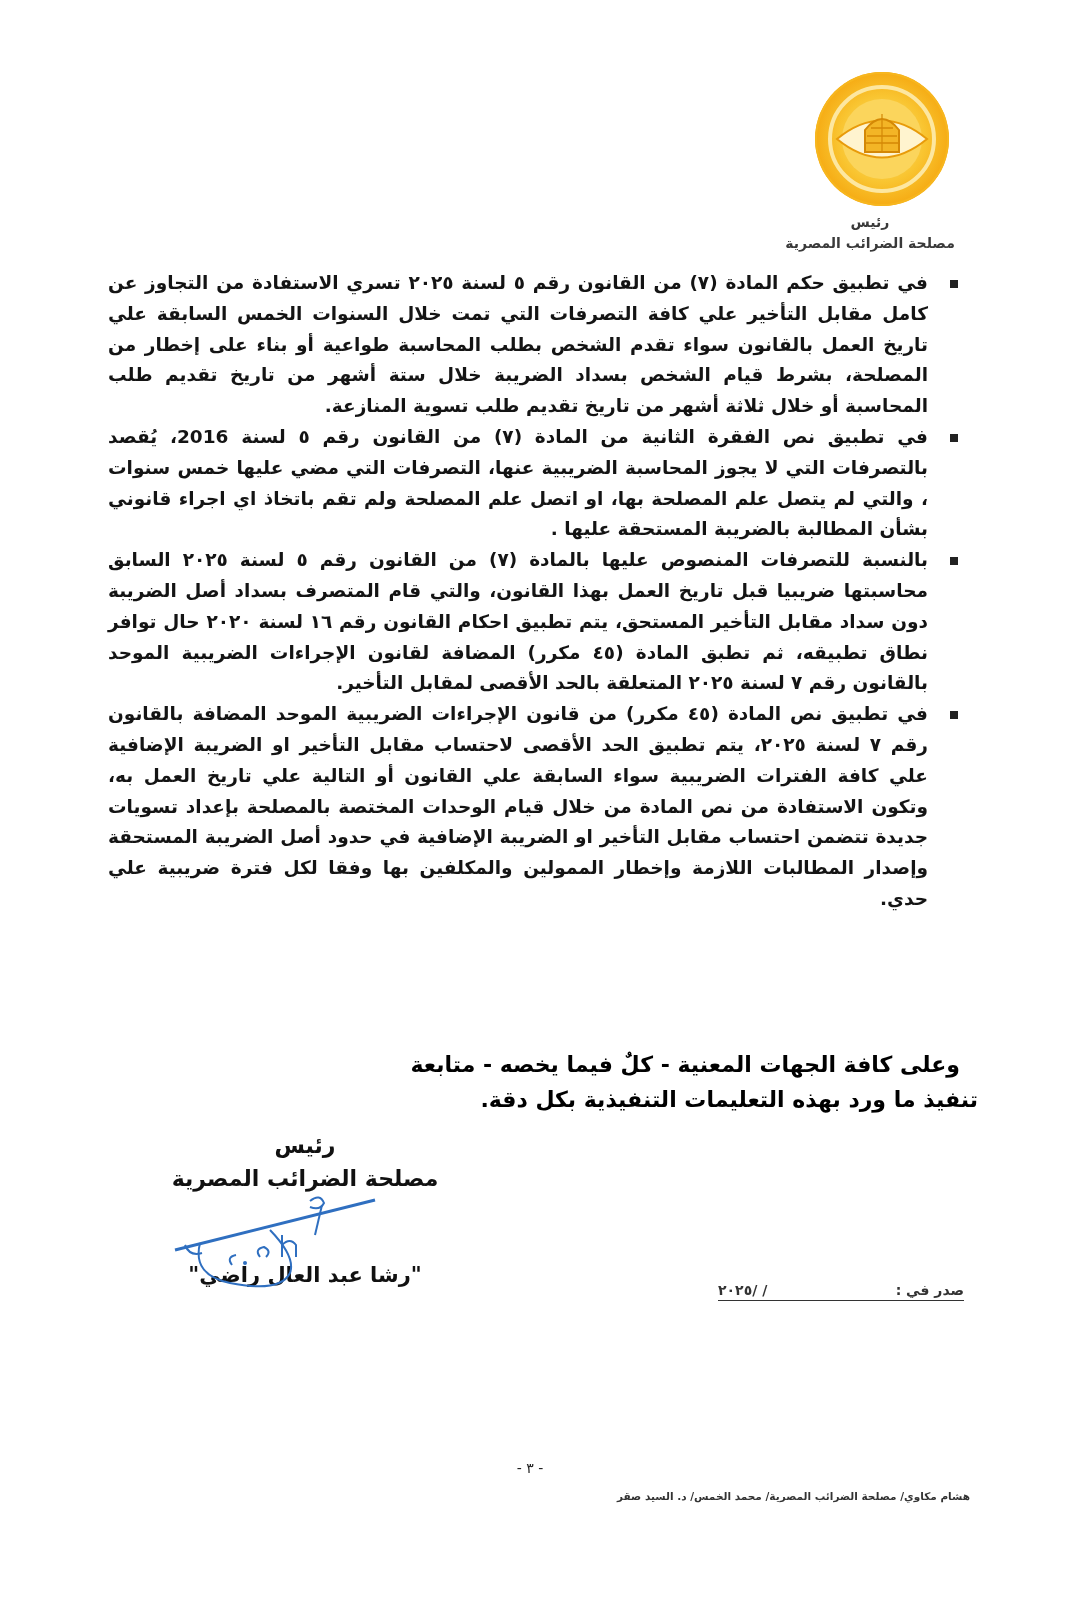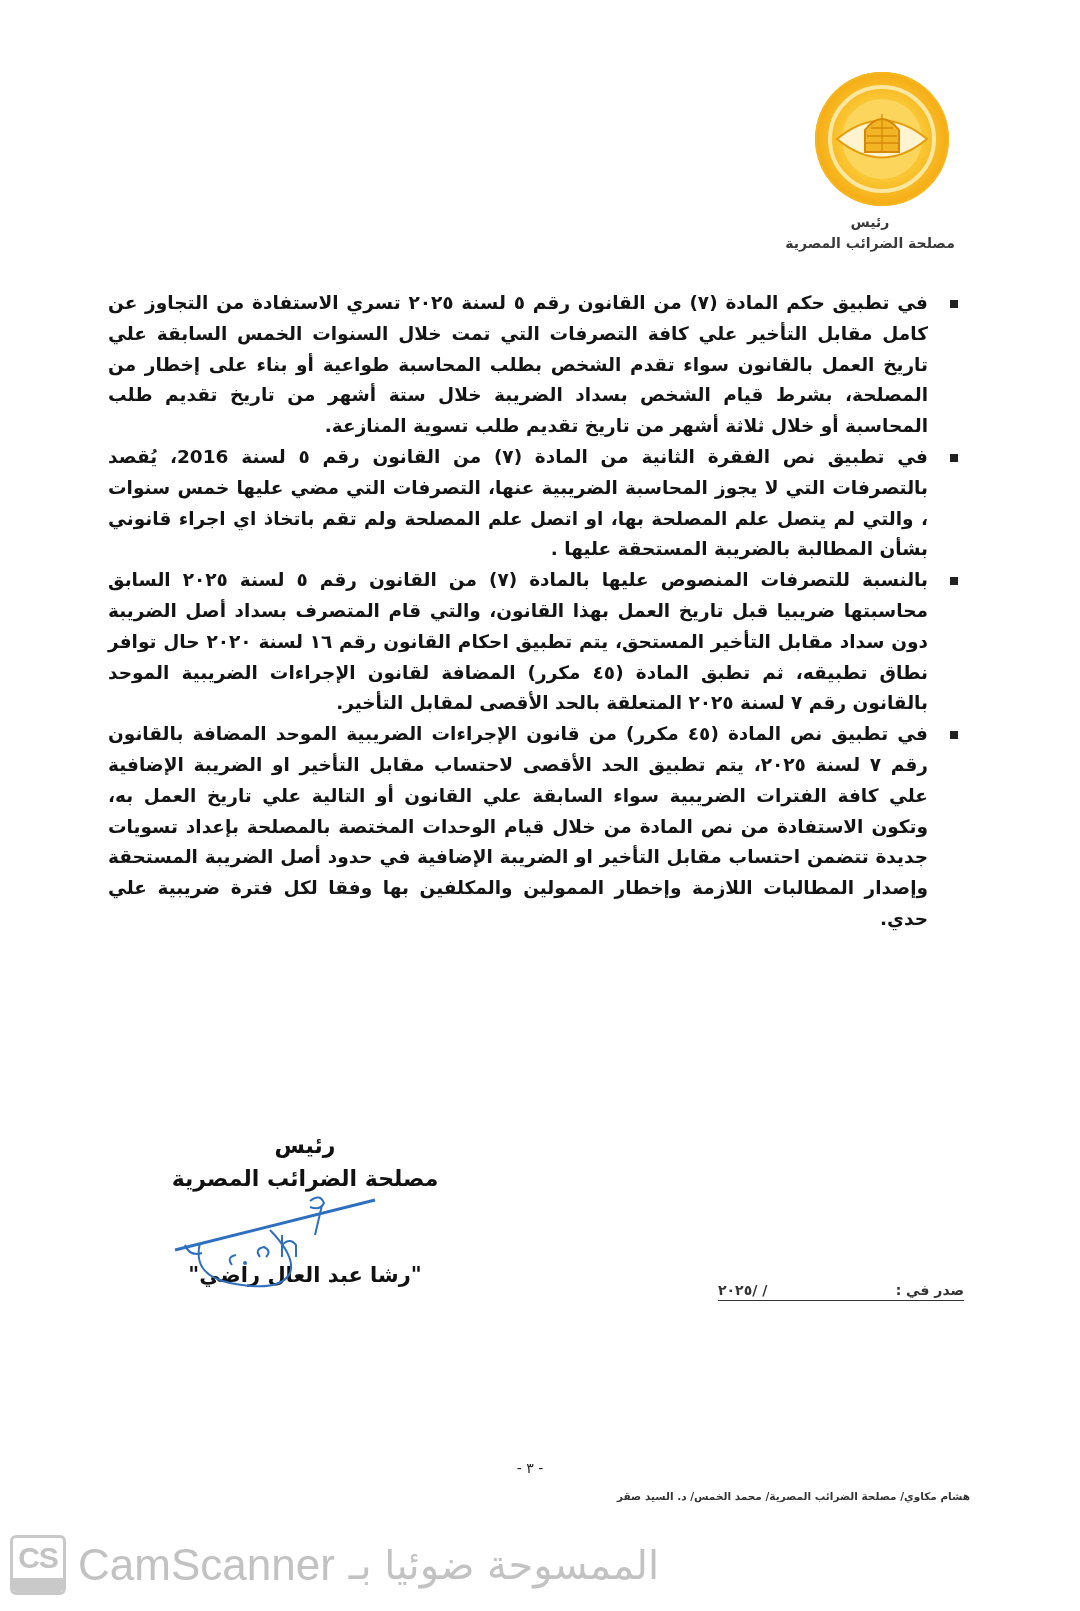--- a/index.html
+++ b/index.html
@@ -13,21 +13,21 @@
   .logo { position: absolute; left: 815px; top: 72px; width: 134px; height: 134px; border-radius: 50%;
     background: radial-gradient(circle at 50% 50%, #fbe08a 0%, #f9c531 45%, #f5a70f 75%, #f0a00c 100%);
     box-shadow: 0 0 0 2px #f7b61e inset; }
   .logo svg { position: absolute; left: 0; top: 0; }
   .header-caption { position: absolute; right: 100px; top: 212px; width: 220px; text-align: center; direction: rtl;
     font-family: "DejaVu Sans", sans-serif; font-weight: bold; color: #3a3a3a; }
   .header-caption .t1 { font-size: 14px; line-height: 20px; }
   .header-caption .t2 { font-size: 14px; line-height: 22px; }
 
   
-  .body { position: absolute; left: 108px; width: 820px; top: 288px; direction: rtl; }
+  .body { position: absolute; left: 108px; width: 820px; top: 268px; direction: rtl; }
   .item { position: relative; padding-right: 0; margin: 0; }
   .bullet { position: absolute; right: -30px; top: 12px; width: 8px; height: 8px; background: #222; }
   .para { font-family: "DejaVu Sans", sans-serif; font-weight: bold; font-size: 18.5px; line-height: 30.8px;
     text-align: justify; text-align-last: right; color: #141414; margin: 0; }
   .closing { position: absolute; left: 100px; width: 860px; top: 1047px; direction: rtl; }
   .closing p { margin: 0; font-family: "DejaVu Sans", sans-serif; font-weight: bold; font-size: 22px;
     line-height: 35px; color: #000; text-align: justify; text-align-last: right; }
   .closing p.l2 { text-align: right; text-align-last: right; margin-right: -18px; }
 
   
@@ -88,20 +88,22 @@
       <span class="bullet"></span>
       <p class="para">بالنسبة للتصرفات المنصوص عليها بالمادة (٧) من القانون رقم ٥ لسنة ٢٠٢٥ السابق محاسبتها ضريبيا قبل تاريخ العمل بهذا القانون، والتي قام المتصرف بسداد أصل الضريبة دون سداد مقابل التأخير المستحق، يتم تطبيق احكام القانون رقم ١٦ لسنة ٢٠٢٠ حال توافر نطاق تطبيقه، ثم تطبق المادة (٤٥ مكرر) المضافة لقانون الإجراءات الضريبية الموحد بالقانون رقم ٧ لسنة ٢٠٢٥ المتعلقة بالحد الأقصى لمقابل التأخير.</p>
     </div>
     <div class="item">
       <span class="bullet"></span>
       <p class="para">في تطبيق نص المادة (٤٥ مكرر) من قانون الإجراءات الضريبية الموحد المضافة بالقانون رقم ٧ لسنة ٢٠٢٥، يتم تطبيق الحد الأقصى لاحتساب مقابل التأخير او الضريبة الإضافية علي كافة الفترات الضريبية سواء السابقة علي القانون أو التالية علي تاريخ العمل به، وتكون الاستفادة من نص المادة من خلال قيام الوحدات المختصة بالمصلحة بإعداد تسويات جديدة تتضمن احتساب مقابل التأخير او الضريبة الإضافية في حدود أصل الضريبة المستحقة وإصدار المطالبات اللازمة وإخطار الممولين والمكلفين بها وفقا لكل فترة ضريبية علي حدي.</p>
     </div>
   </div>
 
   <div class="closing">
+    <p>وعلى كافة الجهات المعنية - كلٌ فيما يخصه - متابعة</p>
+    <p class="l2">تنفيذ ما ورد بهذه التعليمات التنفيذية بكل دقة.</p>
   </div>
 
   <div class="sig">
     <div class="title">رئيس</div>
     <div class="org">مصلحة الضرائب المصرية</div>
     <div class="name">"رشا عبد العال راضي"</div>
   </div>
   <svg class="scribble" width="220" height="100" viewBox="0 0 220 100">
     <path d="M5 55 L205 5" stroke="#2f6fc0" stroke-width="3" fill="none"></path>
     <path d="M15 50 Q20 62 32 58" stroke="#2f6fc0" stroke-width="2" fill="none"></path>
@@ -115,21 +117,13 @@
   </svg>
 
   <div class="issued">
     <span class="lbl">صدر في :</span>
     <span class="val">/   /٢٠٢٥</span>
   </div>
 
   <div class="pagenum">- ٣ -</div>
   <div class="attrib">هشام مكاوي/ مصلحة الضرائب المصرية/ محمد الخمس/ د. السيد صقر</div>
 
-  <div class="cs">
-    <div class="cs-logo">
-      <span class="cs-txt">CS</span>
-      <span class="cs-bar"></span>
-    </div>
-    <span class="cs-text">CamScanner</span>
-    <span class="cs-ar">الممسوحة ضوئيا بـ</span>
-  </div>
 </div>
 
 </body></html>

